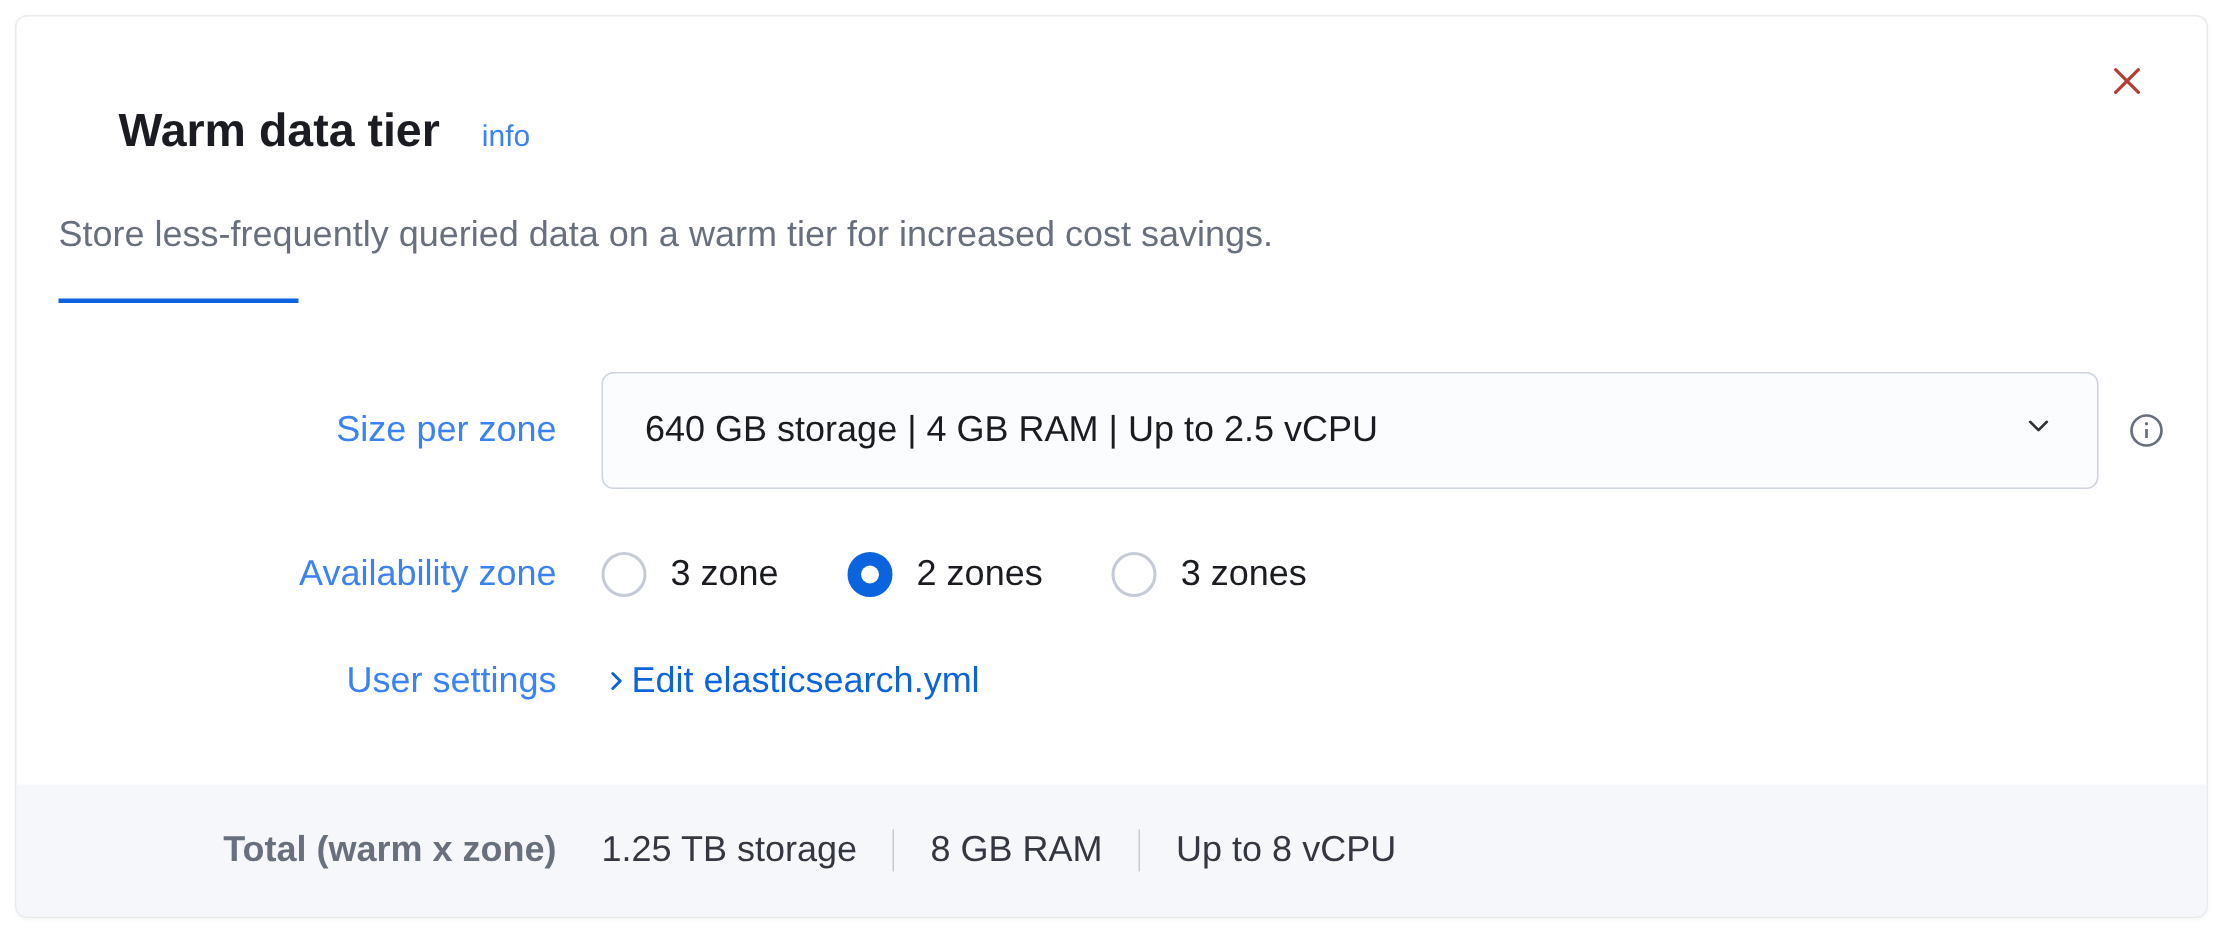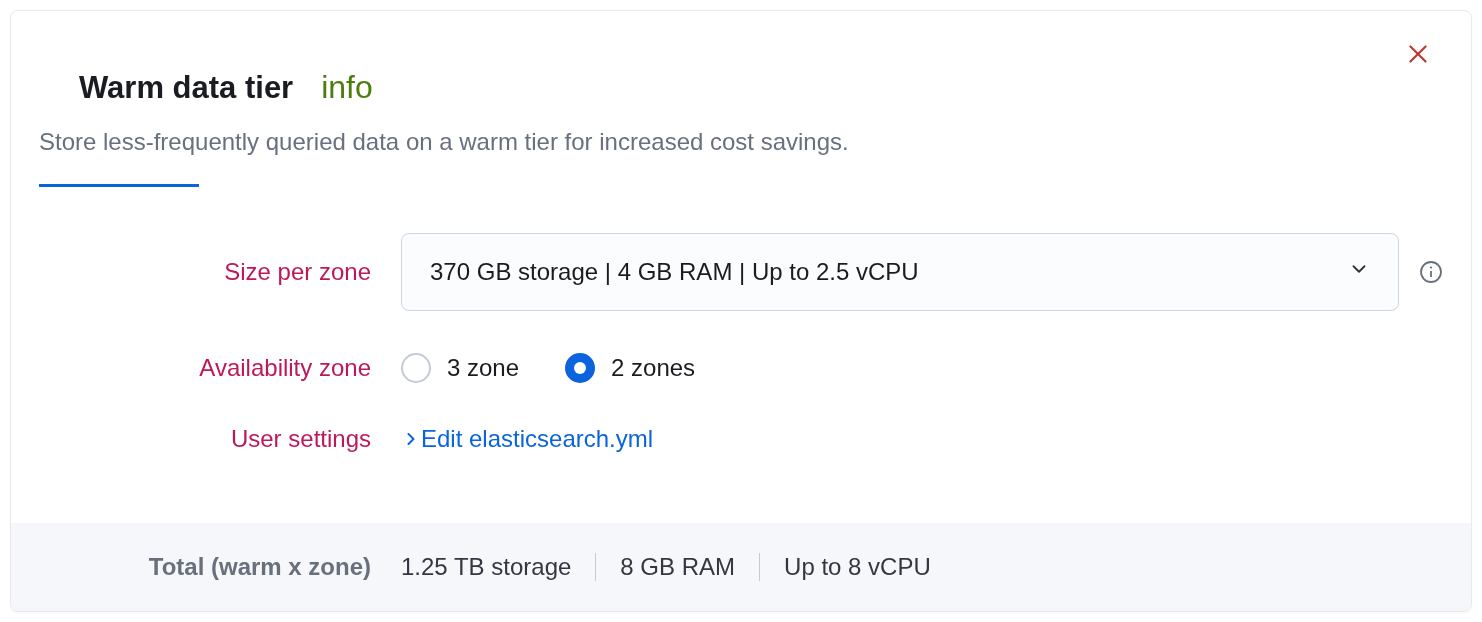--- a/index.html
+++ b/index.html
@@ -39,27 +39,27 @@
     gap: 28px;
     margin-left: 40px;
   }
   .title {
     font-size: 31px;
     font-weight: 700;
     color: #1a1c21;
     margin: 0;
   }
   .info-link {
-    font-size: 32px;
-    color: #4d7c0f;
+    font-size: 20px;
+    color: #3b82f6;
     font-weight: 400;
     cursor: pointer;
   }
   .subtitle {
-    margin-top: 22px;
+    margin-top: 38px;
     font-size: 24px;
     color: #69707d;
   }
   .underline {
     margin-top: 28px;
     width: 160px;
     height: 3px;
     background: #0b64dd;
   }
 
@@ -70,21 +70,21 @@
     display: flex;
     align-items: center;
     margin-bottom: 42px;
   }
   .form-row:last-child { margin-bottom: 0; }
   .form-label {
     width: 362px;
     text-align: right;
     padding-right: 30px;
     font-size: 24px;
-    color: #be185d;
+    color: #3b82f6;
   }
   .form-control {
     flex: 1;
     display: flex;
     align-items: center;
   }
 
   .select {
     flex: 1;
     max-width: 1000px;
@@ -202,21 +202,21 @@
     <div class="subtitle">Store less-frequently queried data on a warm tier for increased cost savings.</div>
     <div class="underline"></div>
   </div>
 
   <div class="form">
 
     <div class="form-row">
       <div class="form-label">Size per zone</div>
       <div class="form-control">
         <div class="select">
-          <span>370 GB storage | 4 GB RAM | Up to 2.5 vCPU</span>
+          <span>640 GB storage | 4 GB RAM | Up to 2.5 vCPU</span>
           <span class="chev">
             <svg width="22" height="22" viewBox="0 0 24 24" fill="none" stroke="currentColor" stroke-width="2" stroke-linecap="round" stroke-linejoin="round">
                 <polyline points="6 9 12 15 18 9"></polyline>
               </svg>
           </span>
         </div>
         <span class="info-icon">
           <svg width="24" height="24" viewBox="0 0 24 24" fill="none" stroke="currentColor" stroke-width="1.8">
               <circle cx="12" cy="12" r="10"></circle>
               <line x1="12" y1="11" x2="12" y2="17"></line>
@@ -231,20 +231,24 @@
       <div class="form-control">
         <div class="radio-group">
           <label class="radio-item">
             <span class="radio-circle"></span>
             <span class="radio-label">3 zone</span>
           </label>
           <label class="radio-item">
             <span class="radio-circle checked"></span>
             <span class="radio-label">2 zones</span>
           </label>
+          <label class="radio-item">
+            <span class="radio-circle"></span>
+            <span class="radio-label">3 zones</span>
+          </label>
         </div>
       </div>
     </div>
 
     <div class="form-row">
       <div class="form-label">User settings</div>
       <div class="form-control">
         <span class="expand-link">
           <svg width="20" height="20" viewBox="0 0 24 24" fill="none" stroke="#0b64dd" stroke-width="2.4" stroke-linecap="round" stroke-linejoin="round">
               <polyline points="9 6 15 12 9 18"></polyline>

